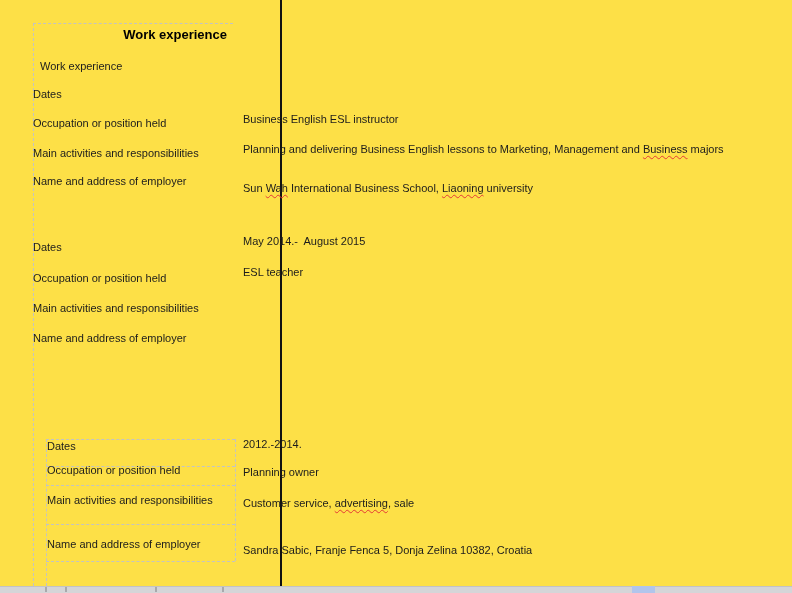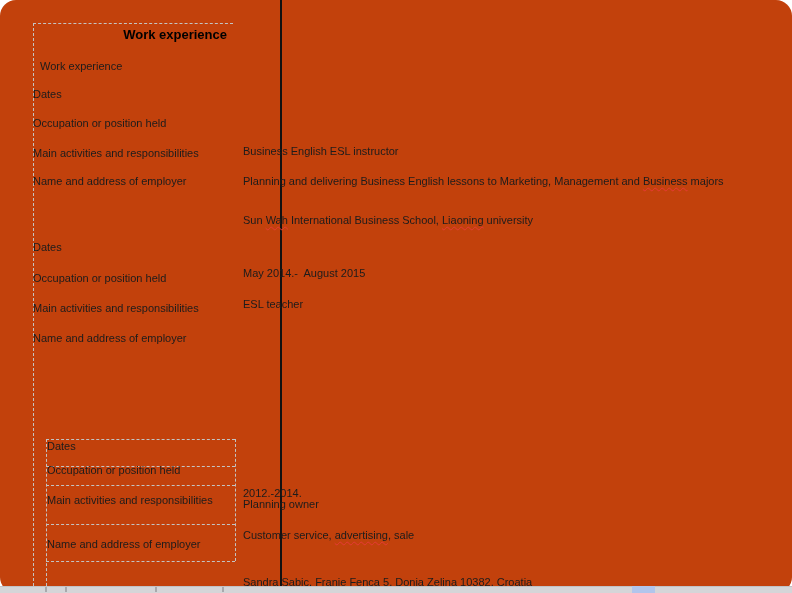--- a/index.html
+++ b/index.html
@@ -1,21 +1,21 @@
 <!DOCTYPE html>
 <html><head>
 <meta charset="utf-8">
 <style>
   html,body{margin:0;padding:0;}
   body{width:792px;height:593px;position:relative;overflow:hidden;background:#ffffff;
        font-family:"Liberation Sans","DejaVu Sans",sans-serif;}
-  .page{position:absolute;inset:0;background:#c2410c;border-radius:16px;}
+  .page{position:absolute;inset:0;background:#fde047;}
   .txt{position:absolute;font-size:11px;line-height:13px;color:#1c1c1c;white-space:pre;}
   .lbl{}
-  .val{left:243px;margin-top:32px;}
+  .val{left:243px;}
   .heading{font-size:13px;line-height:15px;font-weight:bold;color:#000;text-align:right;}
   .two-line{line-height:15px;}
   .dashH{position:absolute;height:0;border-top:1px dashed #c3c3c3;}
   .dashV{position:absolute;width:0;border-left:1px dashed #c3c3c3;}
   .divider{position:absolute;left:280px;top:0;width:2px;height:586px;background:#111;}
   .strip{position:absolute;left:0;top:586px;width:792px;height:7px;background:#d5d5d8;border-top:1px solid #c2c2c5;box-sizing:border-box;}
   .tick{position:absolute;top:587px;width:2px;height:5px;background:#a9a9ad;}
   .thumb{position:absolute;top:586px;left:632px;width:23px;height:7px;background:#b1c5ec;}
   .misspelled{text-decoration:underline;text-decoration-style:wavy;text-decoration-color:#e53935;
               text-decoration-thickness:1px;text-underline-offset:2px;}
@@ -56,21 +56,21 @@
   <div class="txt lbl" style="left:33px;top:332px;width:180px;">Name and address of employer</div>
 
   <div class="dashV" style="left:46px;top:439px;height:147px;"></div>
   <div class="dashV" style="left:235px;top:439px;height:122px;"></div>
   <div class="dashH" style="left:46px;top:439px;width:189px;"></div>
   <div class="dashH" style="left:46px;top:466px;width:189px;"></div>
   <div class="dashH" style="left:46px;top:485px;width:189px;"></div>
   <div class="dashH" style="left:46px;top:524px;width:189px;"></div>
   <div class="dashH" style="left:46px;top:561px;width:189px;"></div>
 
-  <div class="txt val" style="top:455px;">2012.-2014.</div>
+  <div class="txt val" style="top:438px;">2012.-2014.</div>
   <div class="txt lbl clip" style="left:47px;top:440px;width:187px;">Dates</div>
 
   <div class="txt val" style="top:466px;">Planning owner</div>
   <div class="txt lbl clip" style="left:47px;top:464px;width:187px;">Occupation or position held</div>
 
   <div class="txt val" style="top:497px;"><span>Customer service, </span><span class="misspelled">advertising</span><span>, sale</span></div>
   <div class="txt lbl clip" style="left:47px;top:494px;width:187px;">Main activities and responsibilities</div>
 
   <div class="txt val" style="top:544px;">Sandra Sabic, Franje Fenca 5, Donja Zelina 10382, Croatia</div>
   <div class="txt lbl clip" style="left:47px;top:538px;width:187px;">Name and address of employer</div>

